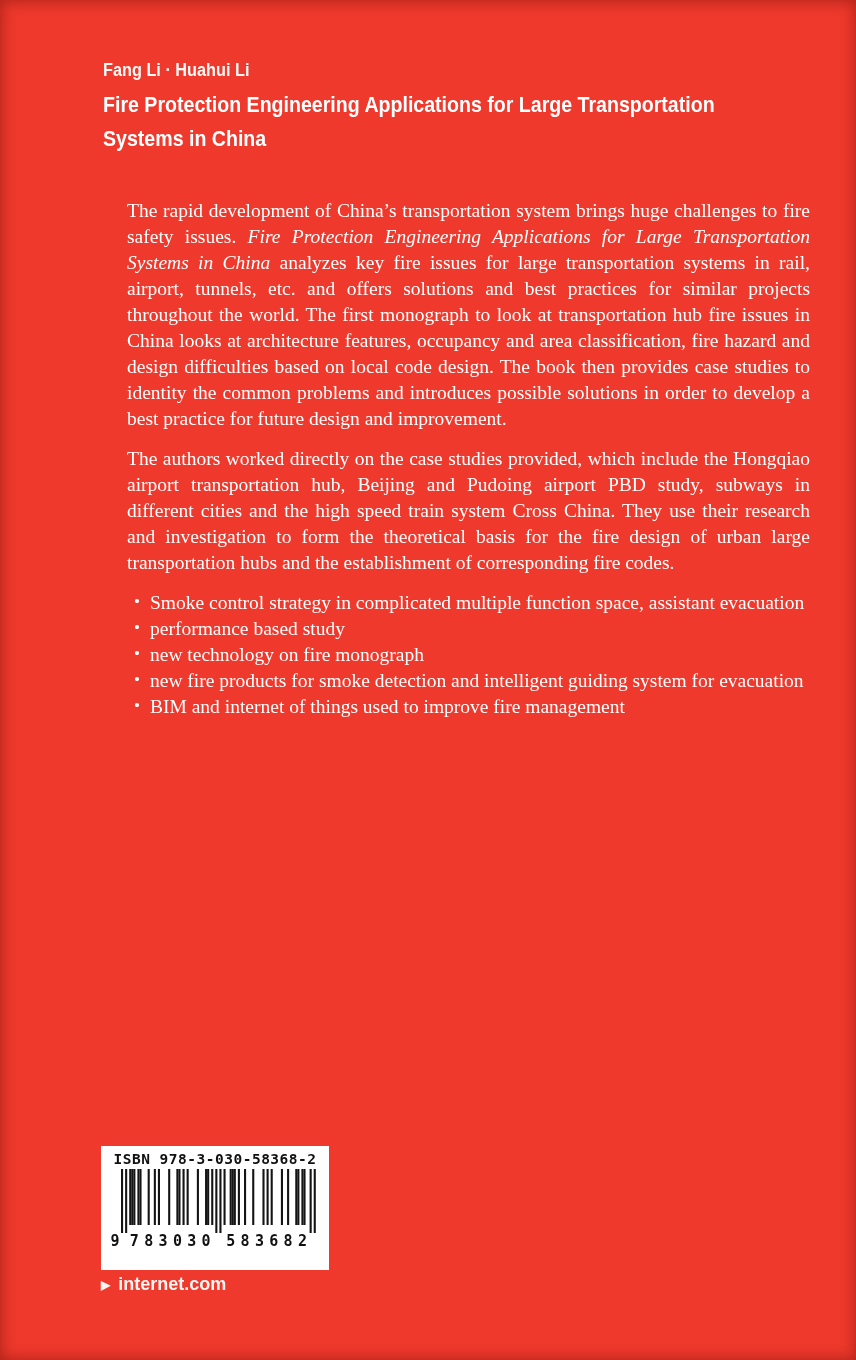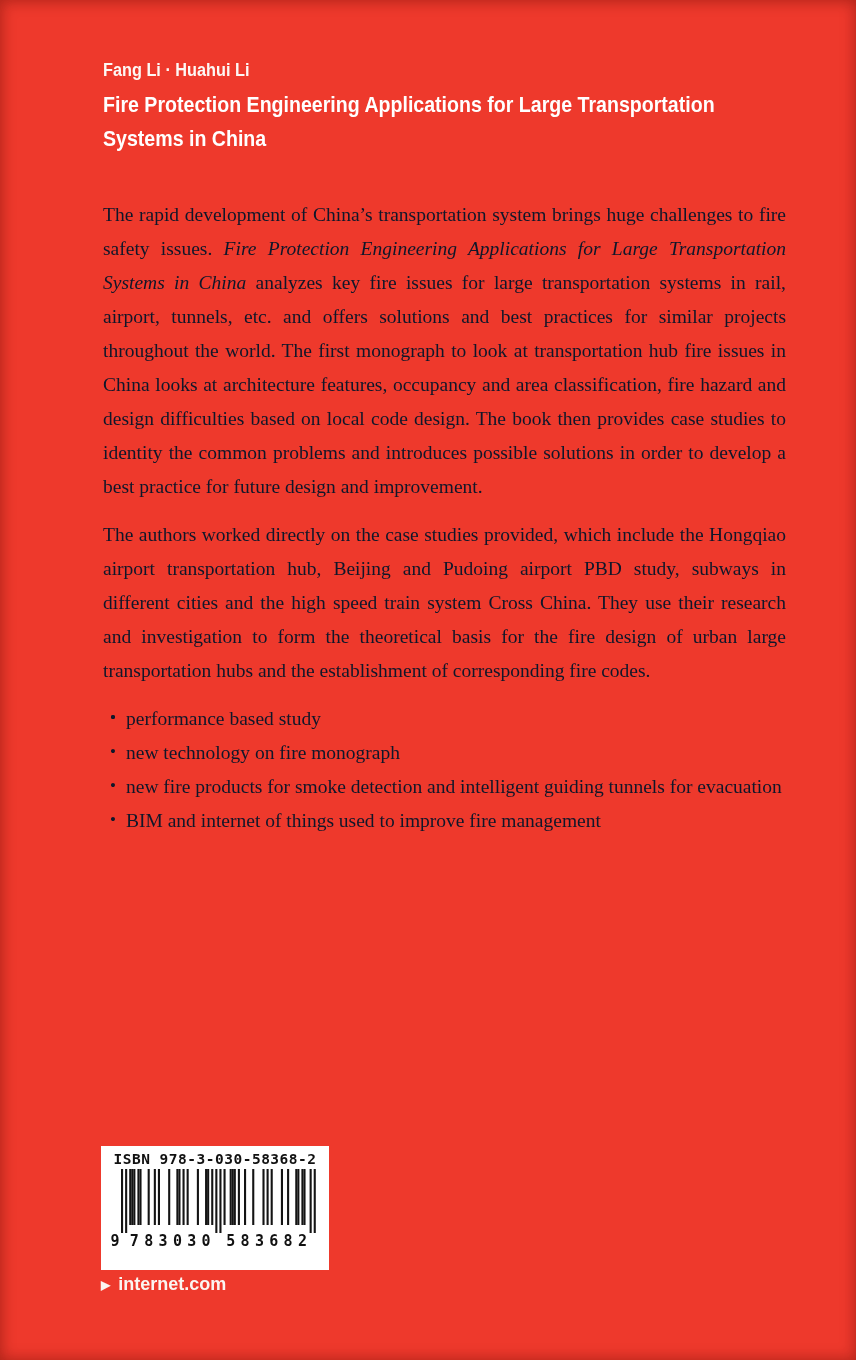--- a/index.html
+++ b/index.html
@@ -42,24 +42,25 @@
     font-size: 22.5px;
     line-height: 34px;
     color: #FFFFFF;
     transform: scaleX(.87);
     transform-origin: left top;
   }
   .title .t-line { display: block; white-space: nowrap; }
   
   .body-flow {
     top: 198px;
-    color: #0f172a;
+    color: #ffffff;
     font-size: 19.5px;
-    line-height: 34px;
+    line-height: 26px;
     text-align: justify;
+    margin-left: 24px;
   }
   .body-flow p { margin-bottom: 14px; }
   .body-flow p.lead-in { margin-bottom: 18px; margin-top: 4px; text-align: left; }
   .bullet-list { list-style: none; }
   .bullet-list li {
     position: relative;
     padding-left: 23px;
     text-align: left;
     margin-bottom: 0;
   }
@@ -129,35 +130,36 @@
     <span class="t-line">Systems in China</span>
   </h1>
 
   <div class="content-col body-flow">
     <p><span>The rapid development of China’s transportation system brings huge challenges to fire safety issues. </span><i>Fire Protection Engineering Applications for Large Transportation Systems in China</i><span> analyzes key fire issues for large transportation systems in rail, airport, tunnels, etc. and offers solutions and best practices for similar projects throughout the world. The first monograph to look at transportation hub fire issues in China looks at architecture features, occupancy and area classification, fire hazard and design difficulties based on local code design. The book then provides case studies to identity the common problems and introduces possible solutions in order to develop a best practice for future design and improvement.</span></p>
     <p>The authors worked directly on the case studies provided, which include the Hongqiao airport transportation hub, Beijing and Pudoing airport PBD study, subways in different cities and the high speed train system Cross China. They use their research and investigation to form the theoretical basis for the fire design of urban large transportation hubs and the establishment of corresponding fire codes.</p>
     <ul class="bullet-list">
 
         <li>
           <span class="bullet-marker">•</span>
+          <span>Smoke control strategy in complicated multiple function space, assistant evacuation</span>
         </li>
 
         <li>
           <span class="bullet-marker">•</span>
           <span>performance based study</span>
         </li>
 
         <li>
           <span class="bullet-marker">•</span>
           <span>new technology on fire monograph</span>
         </li>
 
         <li>
           <span class="bullet-marker">•</span>
-          <span>new fire products for smoke detection and intelligent guiding tunnels for evacuation</span>
+          <span>new fire products for smoke detection and intelligent guiding system for evacuation</span>
         </li>
 
         <li>
           <span class="bullet-marker">•</span>
           <span>BIM and internet of things used to improve fire management</span>
         </li>
       </ul>
   </div>
 
   <div class="isbn-box">

